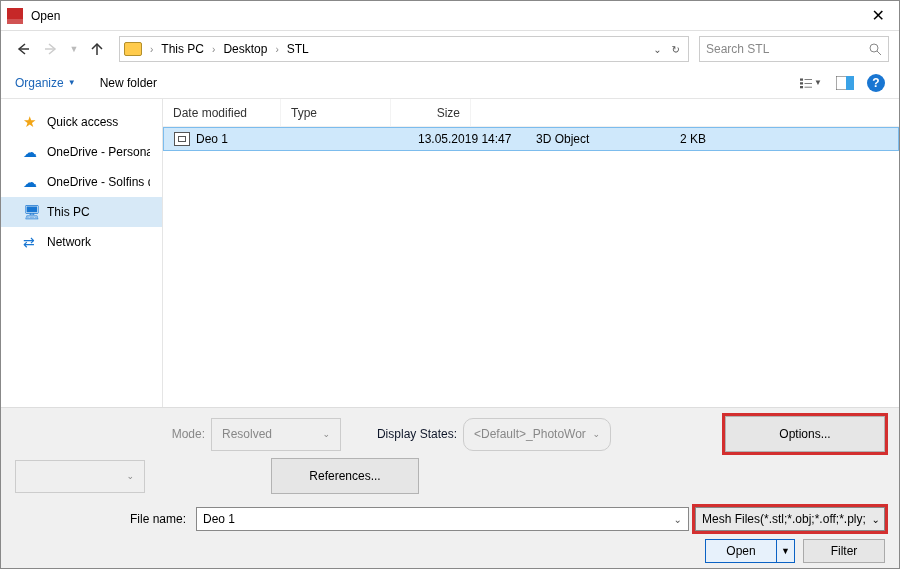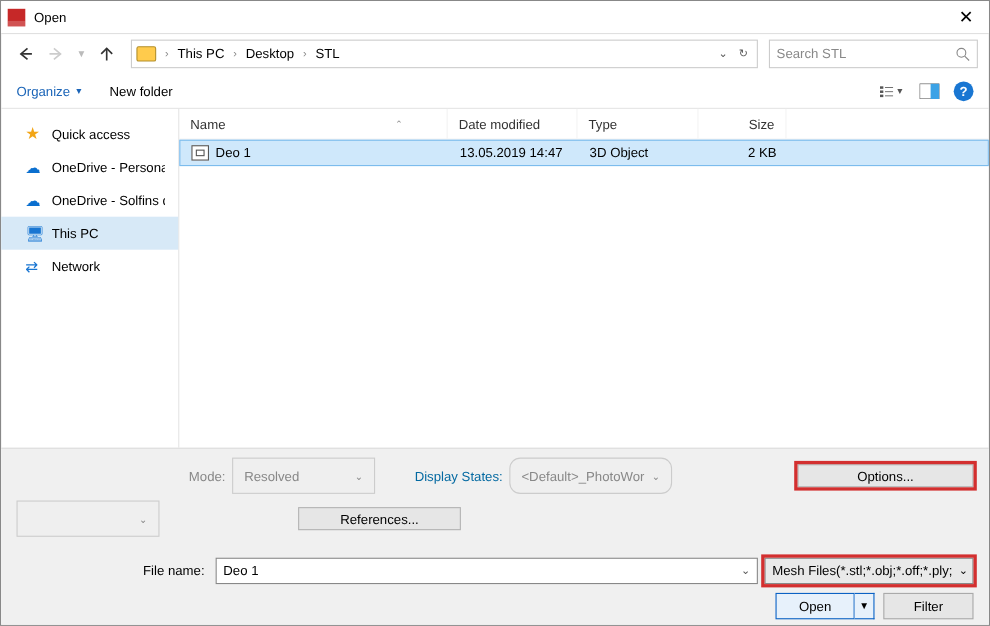--- a/index.html
+++ b/index.html
@@ -172,21 +172,21 @@
   .fake-select {
     height: 33px;
     background: #efefef;
     border: 1px solid #ccc;
     display: flex; align-items: center;
     padding: 0 10px;
     color: #888;
   }
   .fake-select .dd { margin-left: auto; font-size: 9px; }
   .btn-gray {
-    height: 21px;
+    height: 36px;
     background: #e6e6e6;
     border: 1px solid #b3b3b3;
     padding: 0 18px;
     display: inline-flex; align-items: center; justify-content: center;
     cursor: pointer;
   }
   .highlight-red { outline: 3px solid #d32f2f; }
 
   .quickfilter {
     position: absolute;
@@ -362,24 +362,20 @@
       <span>This PC</span>
     </div>
     <div class="sb-item">
       <span class="ico16 ico-net">⇄</span>
       <span>Network</span>
     </div>
   </div>
 
   <div class="filearea">
     <div class="colheaders">
-      <div class="col col-name">
-        <span>Name</span>
-        <span class="sort-ind">⌃</span>
-      </div>
       <div class="col col-date">Date modified</div>
       <div class="col col-type">Type</div>
       <div class="col col-size">Size</div>
     </div>
 
     <div class="filerow">
       <div class="cell cell-name">
         <span class="file-ico"></span>
         <span>Deo 1</span>
       </div>
@@ -391,21 +387,21 @@
 </div>
 
 <div class="lower">
 
   <div class="row1">
     <div class="lbl-right" style="width:190px;">Mode:</div>
     <div class="fake-select" style="width:130px;">
       <span>Resolved</span>
       <span class="dd">⌄</span>
     </div>
-    <div class="lbl-right" style="width:100px; color:#0369a1; margin-left:10px;">Display States:</div>
+    <div class="lbl-right" style="width:100px; color:#0f172a; margin-left:10px;">Display States:</div>
     <div class="fake-select" style="width:148px;border-radius:10px;">
       <span style="white-space:nowrap; overflow:hidden;">&lt;Default&gt;_PhotoWor</span>
       <span class="dd">⌄</span>
     </div>
     <div style="flex:1"></div>
     <div class="btn-gray highlight-red" style="width:160px;">Options...</div>
   </div>
 
   <div class="row1">
     <div class="fake-select" style="width:130px;">

